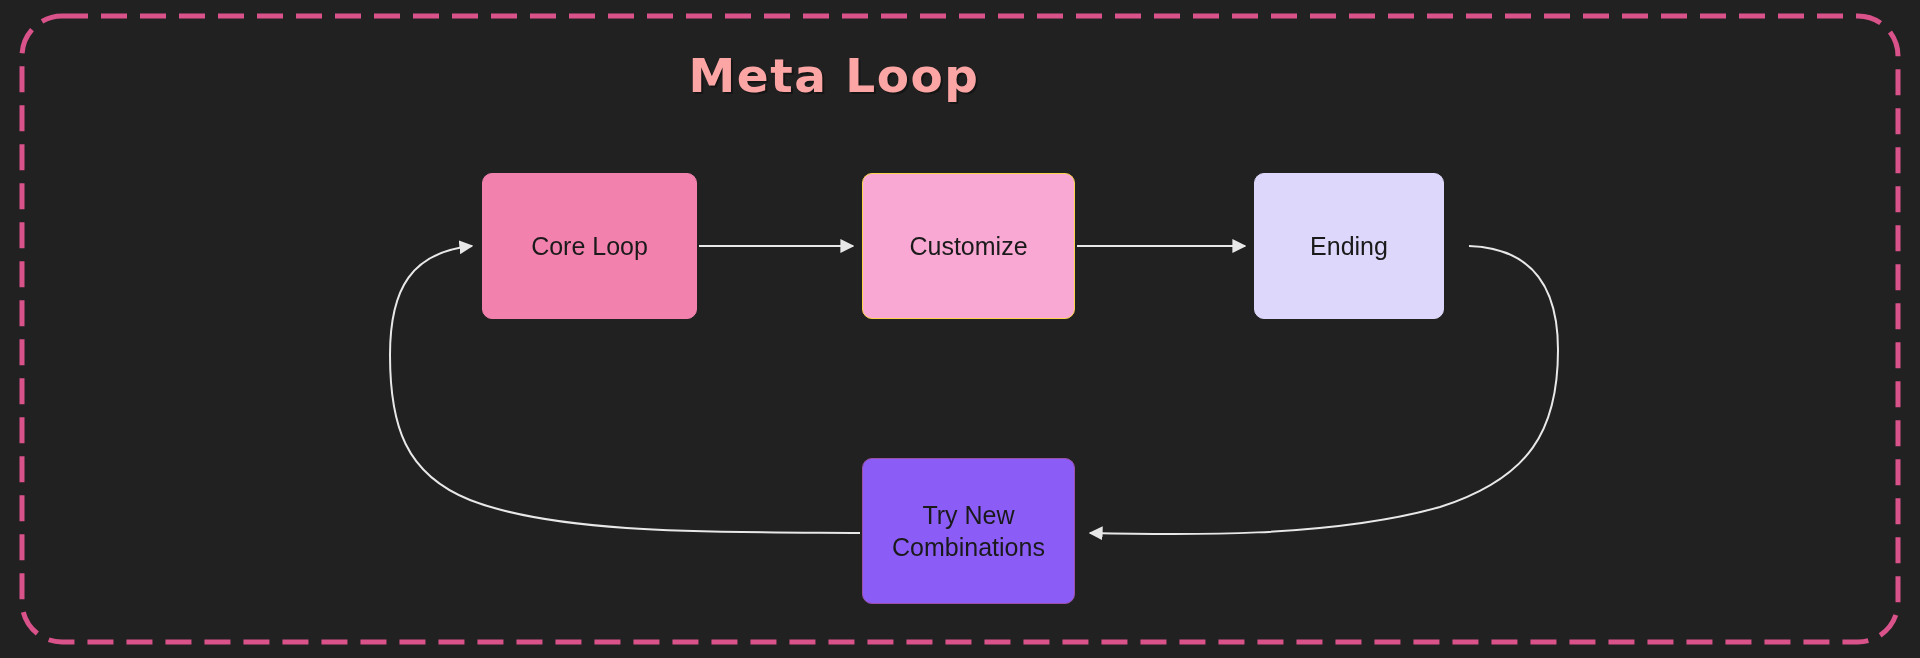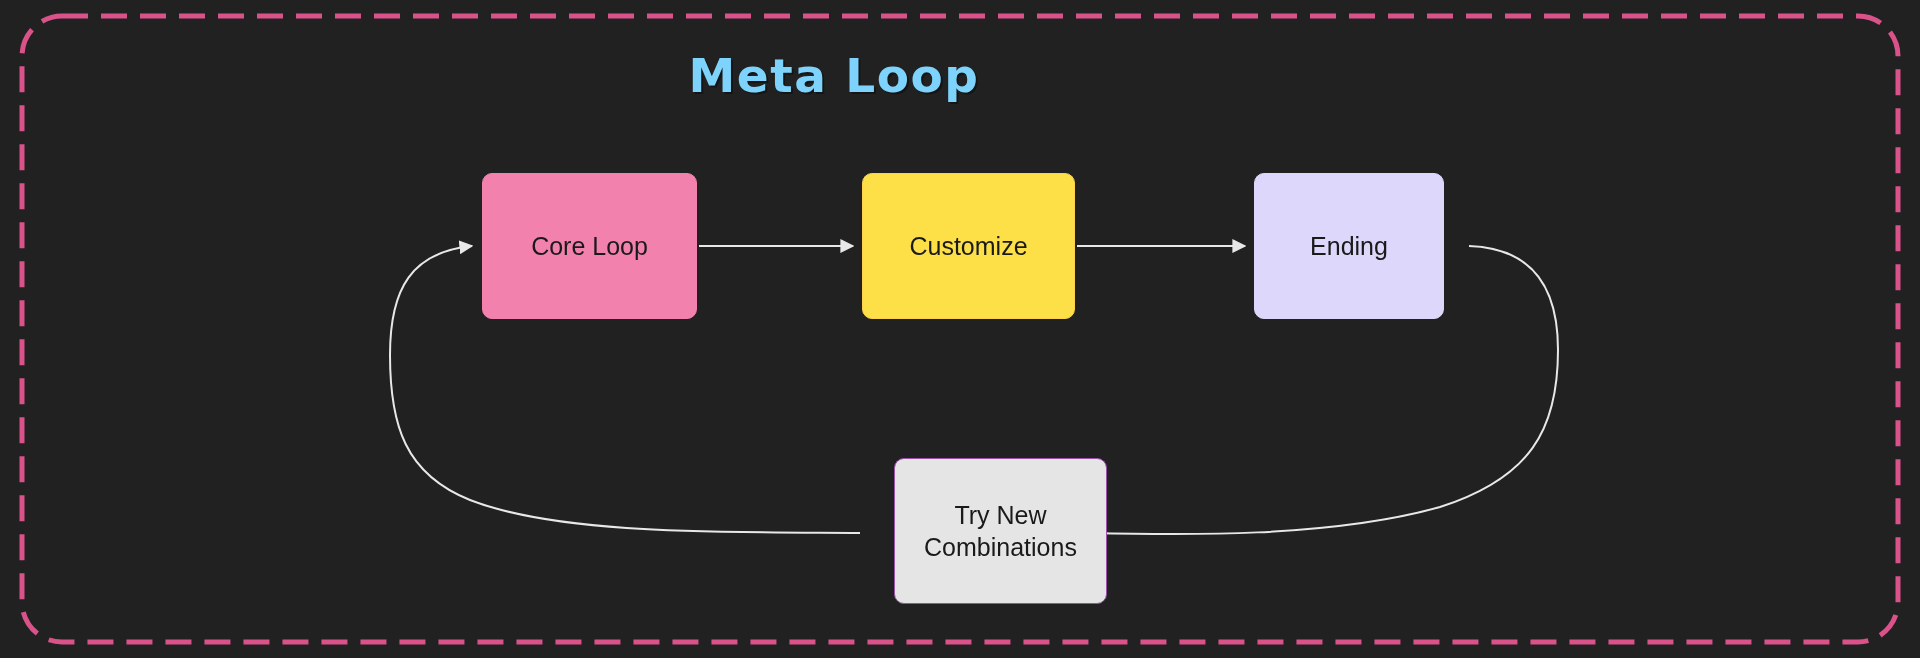--- a/index.html
+++ b/index.html
@@ -24,21 +24,21 @@
   .subgraph-title {
     position: absolute;
     left: 0;
     top: 48px;
     width: 1668px;
     text-align: center;
     font-family: "DejaVu Sans", sans-serif;
     font-weight: 700;
     font-size: 47px;
     letter-spacing: 1.5px;
-    color: #7dd3fc;
+    color: #fca5a5;
     text-shadow: 2px 2px 0 rgba(0,0,0,0.35);
     user-select: none;
   }
   .node {
     position: absolute;
     box-sizing: border-box;
     border-radius: 10px;
     display: flex;
     align-items: center;
     justify-content: center;
@@ -49,33 +49,32 @@
     font-family: "Liberation Sans", sans-serif;
     padding: 4px 10px;
   }
   .node-core-loop {
     left: 482px; top: 173px; width: 215px; height: 146px;
     background: #f381ae;
     border: 1px solid #f381ae;
   }
   .node-customize {
     left: 862px; top: 173px; width: 213px; height: 146px;
-    background: #fde047;
+    background: #f9a8d4;
     border: 1px solid #fcd34a;
   }
   .node-ending {
     left: 1254px; top: 173px; width: 190px; height: 146px;
     background: #ddd8fb;
     border: 1px solid #ddd8fb;
   }
   .node-try-new {
     left: 862px; top: 458px; width: 213px; height: 146px;
-    background: #e5e5e5;
+    background: #8b5cf6;
     border: 1px solid #9a51a8;
-    margin-left: 32px;
   }
   .node-label { white-space: pre-line; }
 </style>
 </head>
 <body>
 
 <div id="canvas">
 
   <svg id="diagram-svg" viewBox="0 0 1920 658" xmlns="http://www.w3.org/2000/svg">
     <defs>

